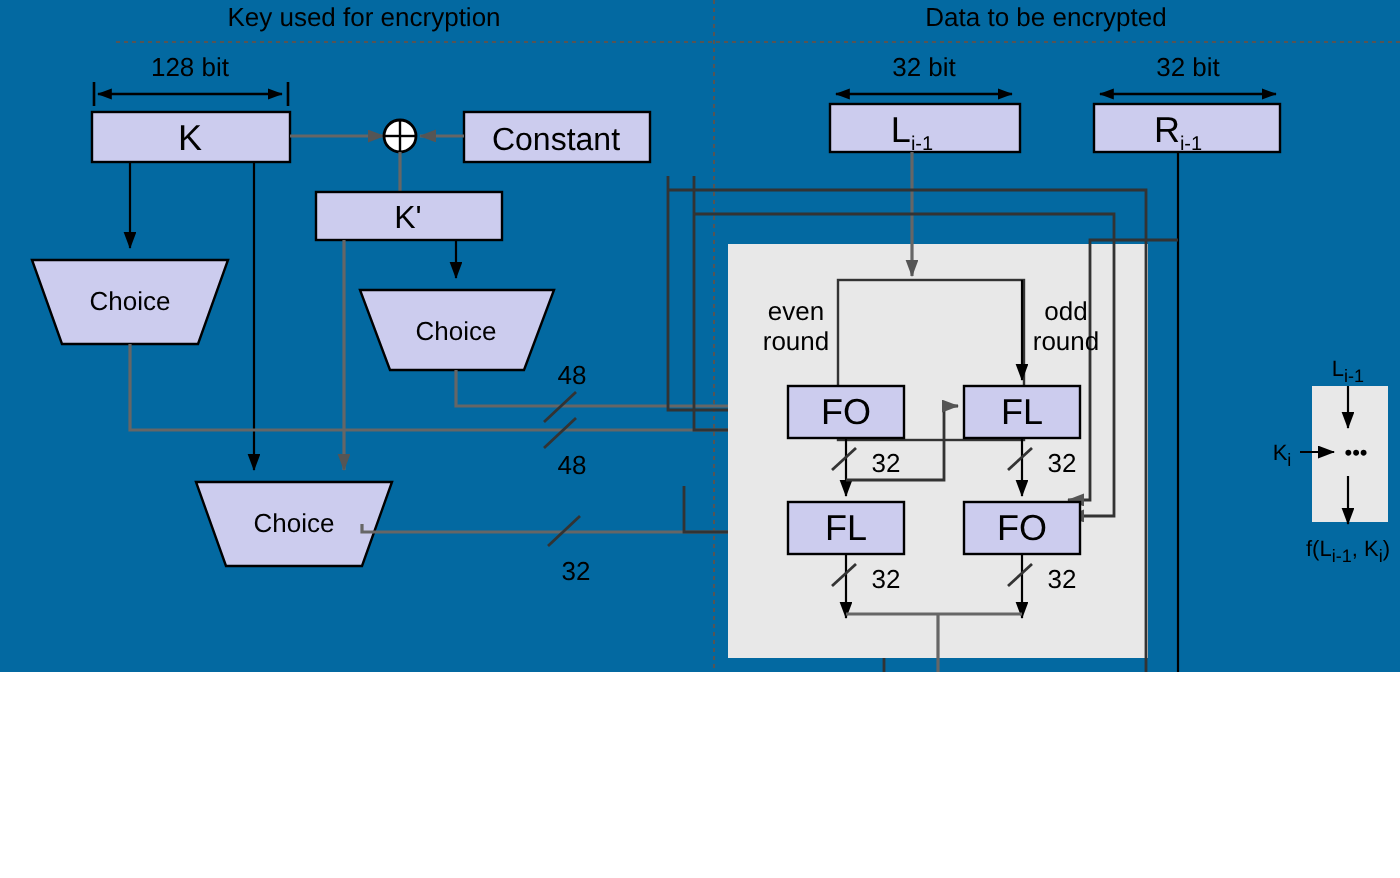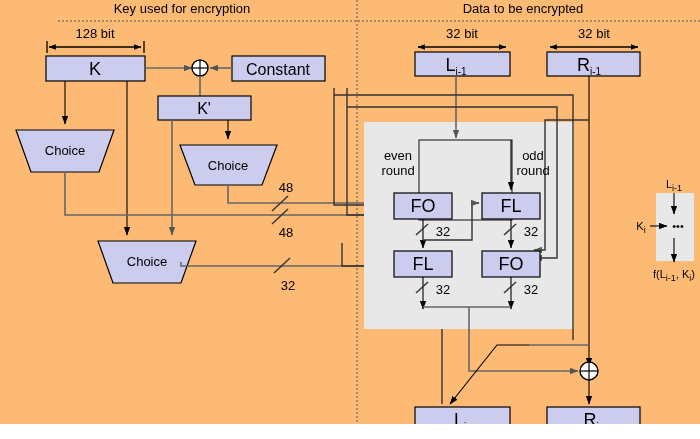--- a/index.html
+++ b/index.html
@@ -1,18 +1,18 @@
 <!DOCTYPE html>
 <html><head>
 <meta charset="utf-8">
 <style>
   html,body{margin:0;padding:0;background:#ffffff;}
   #stage{
-    position:relative;width:700px;height:424px;overflow:hidden;
-    background:#fdba74;
+    position:relative;width:700px;height:336px;overflow:hidden;
+    background:#0369a1;
     font-family:"Liberation Sans", sans-serif;
   }
   svg{position:absolute;top:0;left:0;width:700px;height:439px;}
   text{font-family:"Liberation Sans", sans-serif;fill:#000000;}
   .ttl{font-size:13px;}
   .boxlbl{font-size:16px;}
   .boxlbl-lg{font-size:18px;}
   .trap-lbl{font-size:13px;}
   .small{font-size:13px;}
   .tiny{font-size:11px;}

